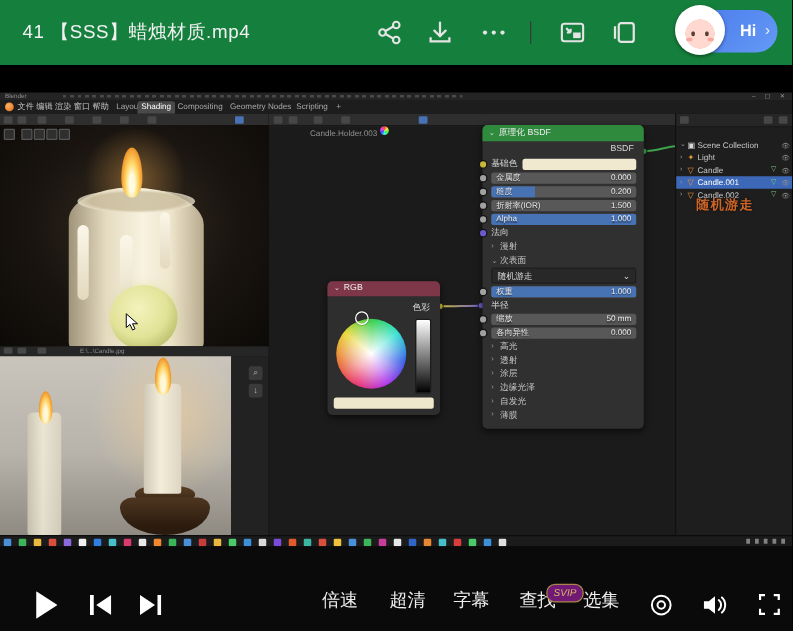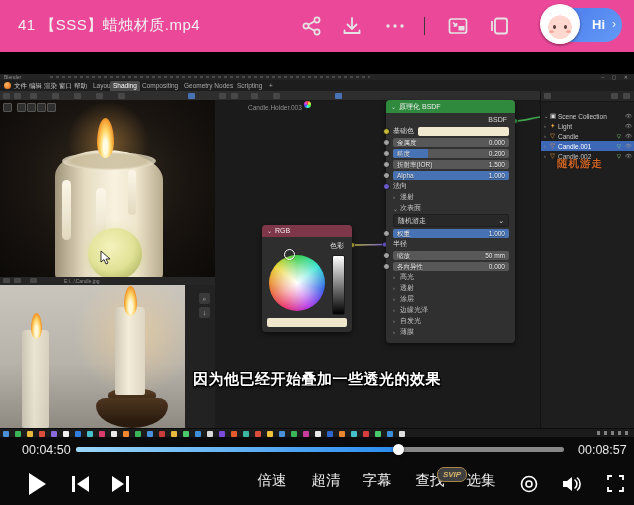--- a/index.html
+++ b/index.html
@@ -1,20 +1,20 @@
 <!DOCTYPE html>
 <html><head>
 <meta charset="utf-8">
 <style>
   html,body{margin:0;padding:0;background:#000;}
   .screen{position:relative;width:634px;height:505px;background:#0a0a0a;overflow:hidden;
           font-family:"Liberation Sans","DejaVu Sans",sans-serif;-webkit-font-smoothing:antialiased;}
 
   
-  .topbar{position:absolute;left:0;top:0;width:634px;height:52px;background:#ec4899;}
+  .topbar{position:absolute;left:0;top:0;width:634px;height:52px;background:#15803d;}
   .tb-title{position:absolute;left:18px;top:16px;font-size:15px;color:#f0f0f0;letter-spacing:.5px;}
   .tb-ic{position:absolute;top:15px;width:22px;height:22px;cursor:pointer;}
   .tb-sep{position:absolute;left:424px;top:17px;width:1px;height:18px;background:#3a3a3a;}
   .avatar-pill{position:absolute;left:546px;top:8px;width:76px;height:34px;border-radius:17px;
                background:linear-gradient(135deg,#4a78ec,#639af5);}
   .avatar-head{position:absolute;left:540px;top:4px;width:40px;height:40px;border-radius:50%;
                background:radial-gradient(circle at 50% 58%,#ffd9cf 0 38%,#fff 39% 100%);
                box-shadow:0 1px 3px rgba(0,0,0,.5);}
   .avatar-head .eye{position:absolute;width:3px;height:4px;border-radius:50%;background:#5a3b33;top:21px;}
   .avatar-head .cheek{position:absolute;width:5px;height:3px;border-radius:50%;background:#f7a9a0;top:26px;}
@@ -147,21 +147,21 @@
   
   .progressrow{position:absolute;left:0;top:440px;width:634px;height:22px;}
   .ptime{position:absolute;top:3px;font-size:12.5px;color:#e8e8e8;}
   .ptrack{position:absolute;left:76px;top:7px;width:488px;height:5px;border-radius:3px;background:#878787;cursor:pointer;}
   .pfill{position:absolute;left:0;top:0;height:5px;border-radius:3px;background:linear-gradient(90deg,#9bd7f8,#2a8cf0);}
   .pknob{position:absolute;top:-3px;width:11px;height:11px;border-radius:50%;background:#fff;box-shadow:0 1px 3px rgba(0,0,0,.6);cursor:pointer;}
   .controls{position:absolute;left:0;top:462px;width:634px;height:43px;}
   .cbtn{position:absolute;top:9px;font-size:14.5px;color:#ededed;transform:translateX(-50%);cursor:pointer;white-space:nowrap;}
   .cico{position:absolute;cursor:pointer;}
   .svip{position:absolute;left:437px;top:5px;width:28px;height:13px;border:1px solid #a8854a;border-radius:7px;
-        background:#404040;color:#d8b46a;font-size:8px;font-weight:bold;font-style:italic;text-align:center;line-height:13px;z-index:2;}
+        background:#701a75;color:#d8b46a;font-size:8px;font-weight:normal;font-style:italic;text-align:center;line-height:13px;z-index:2;}
 </style>
 </head>
 <body>
 
 <div class="screen">
 
   <div class="topbar">
     <div class="tb-title">41 【SSS】蜡烛材质.mp4</div>
 
     <svg class="tb-ic" style="left:301px" viewBox="0 0 22 22">
@@ -510,31 +510,22 @@
         </div>
       <div class="tray">
           <i></i>
           <i></i>
           <i></i>
           <i></i>
           <i></i>
         </div>
     </div>
 
-    <div class="vsub">因为他已经开始叠加一些透光的效果</div>
   </div>
 
-  <div class="progressrow">
-    <span class="ptime" style="left:22px">00:04:50</span>
-    <div class="ptrack">
-      <div class="pfill" style="width: 66%;"></div>
-      <div class="pknob" style="left: calc(66% - 5px);"></div>
-    </div>
-    <span class="ptime" style="left:578px">00:08:57</span>
-  </div>
 
   <div class="controls">
     <svg class="cico" style="left:28px;top:11px" width="18" height="22" viewBox="0 0 18 22">
       <polygon points="1,0 18,11 1,22" fill="#fff"></polygon>
     </svg>
     <svg class="cico" style="left:72px;top:14px" width="17" height="16" viewBox="0 0 17 16">
       <rect x="0" y="0" width="3" height="16" fill="#fff"></rect>
         <polygon points="17,0 5,8 17,16" fill="#fff"></polygon>
     </svg>
     <svg class="cico" style="left:112px;top:14px" width="17" height="16" viewBox="0 0 17 16">

